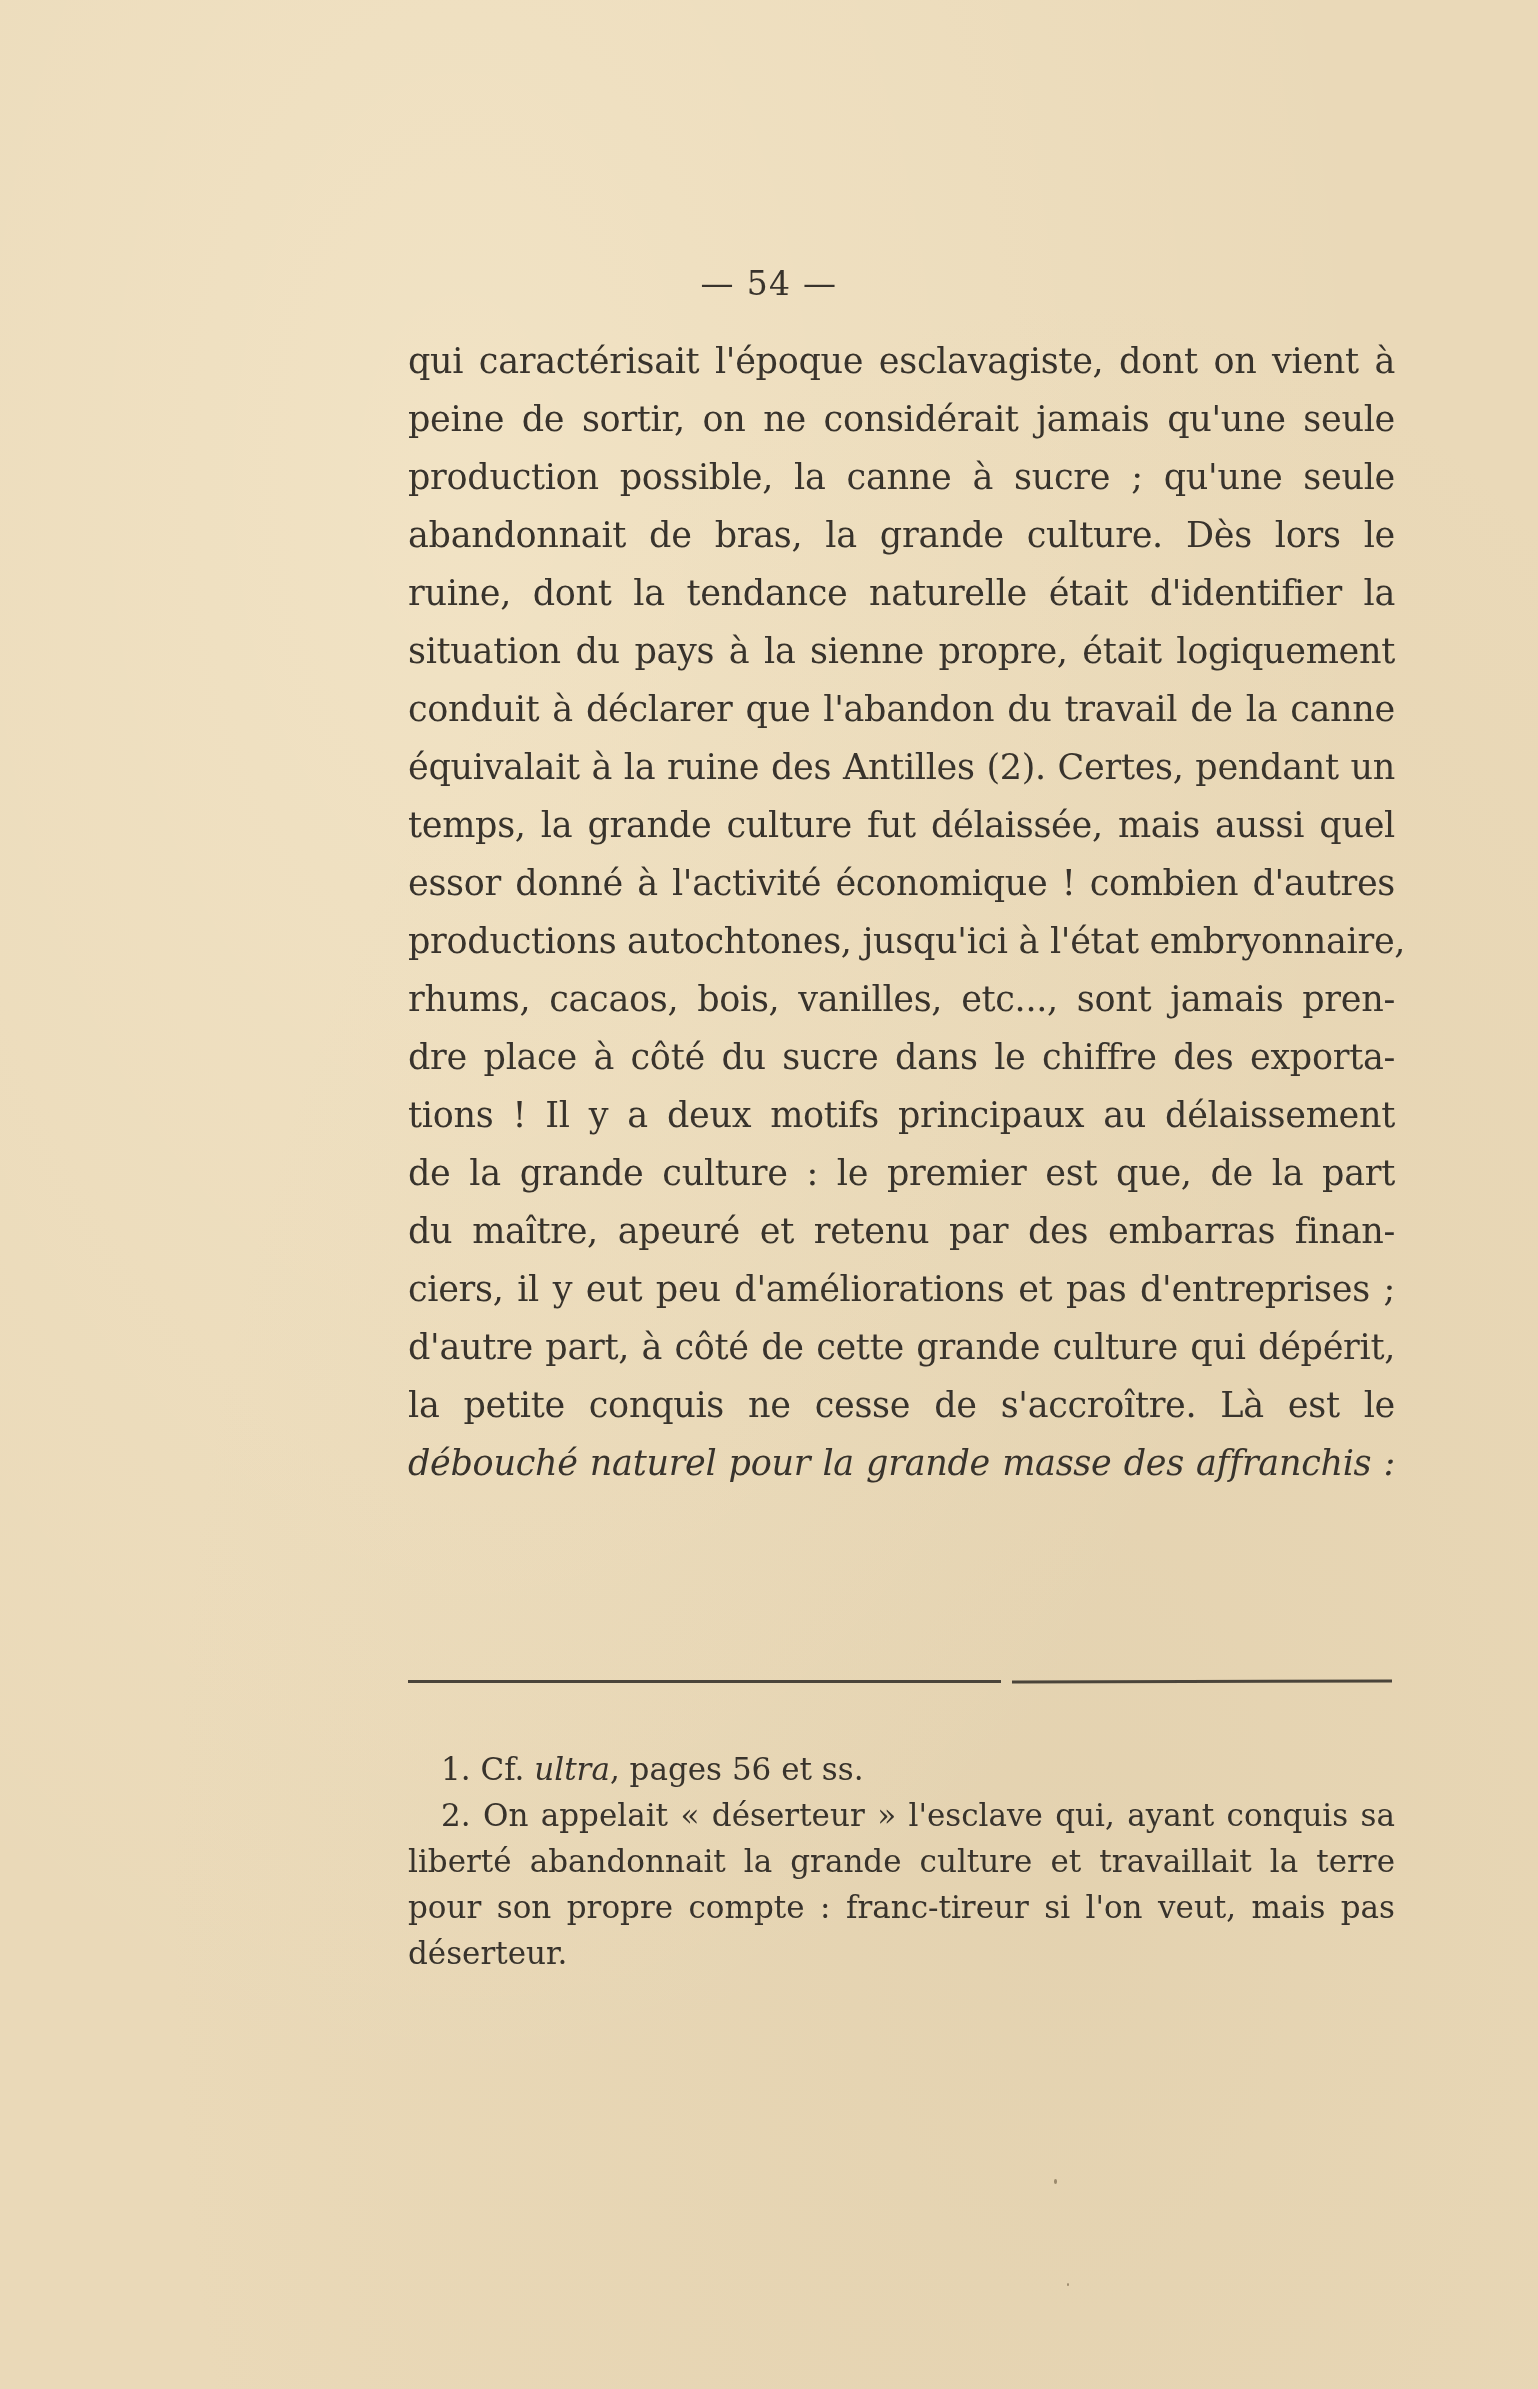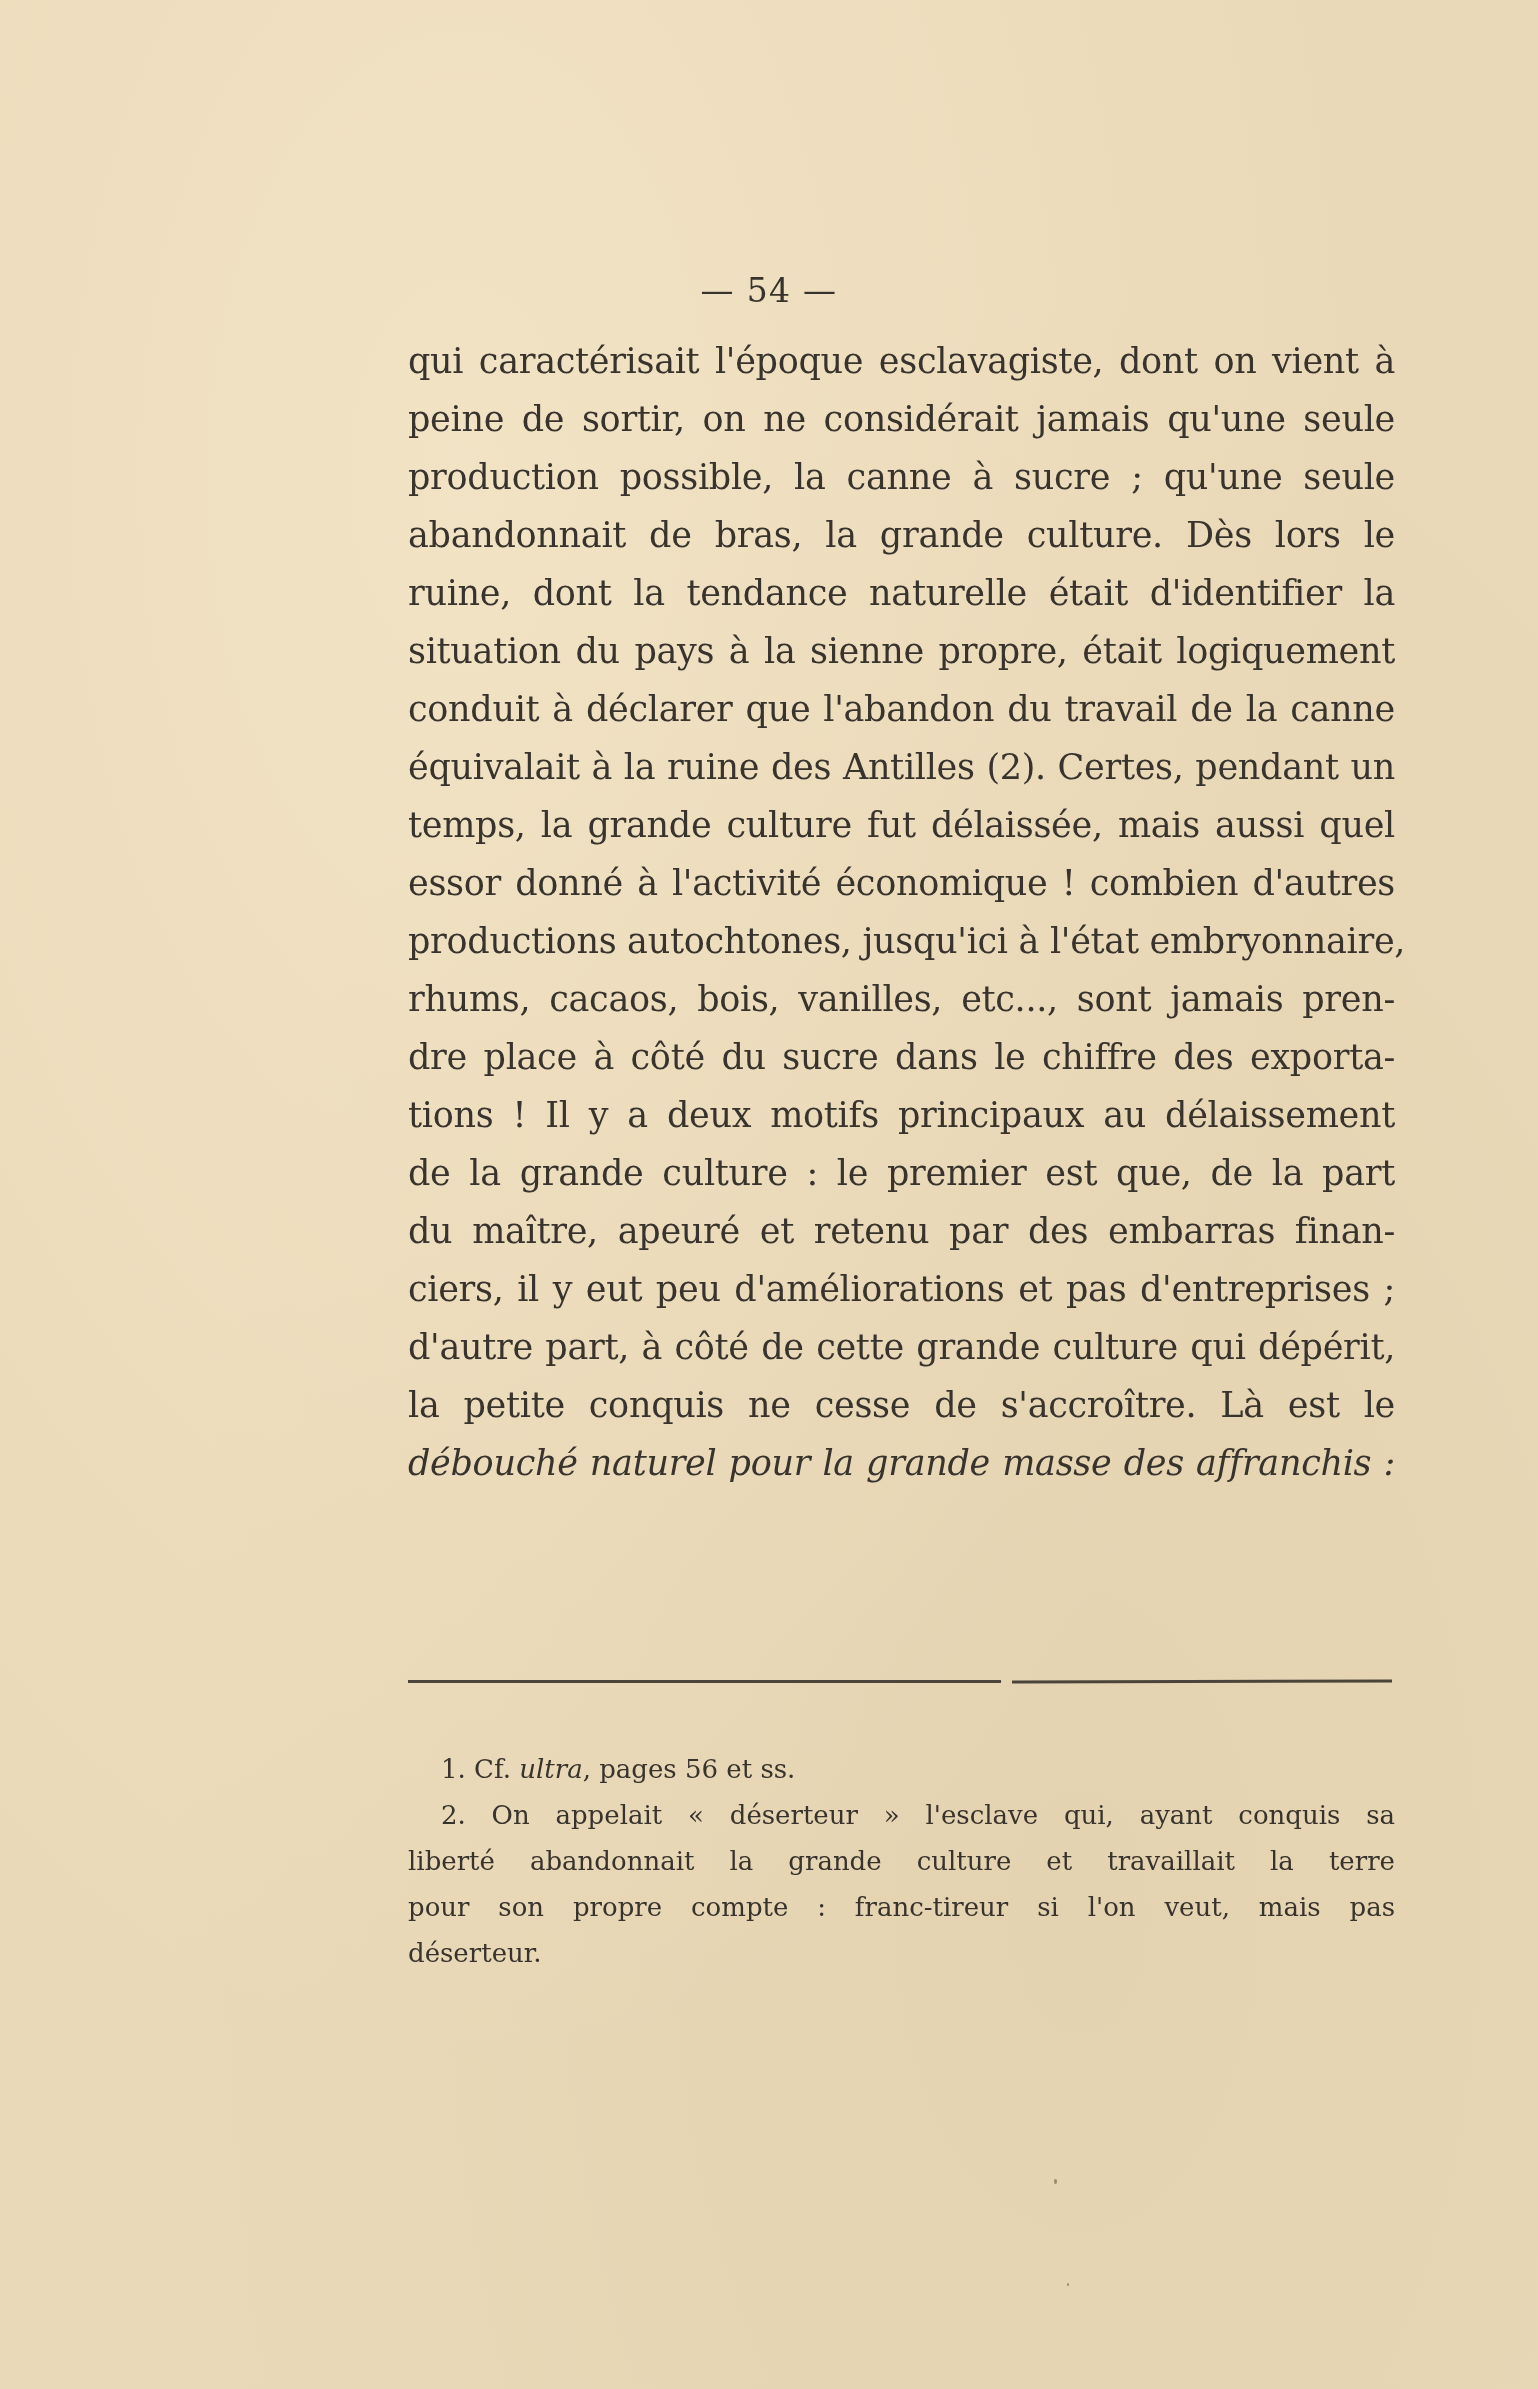--- a/index.html
+++ b/index.html
@@ -12,21 +12,21 @@
     position: relative; overflow: hidden;
     font-family: "DejaVu Serif", "Liberation Serif", serif;
     color: #38332c;
   }
   .page-number {
     position: absolute; left: 0; width: 1538px; top: 264px;
     text-align: center; font-size: 33px; line-height: 39px;
     letter-spacing: 1.3px;
     padding-left: 0;
   }
-  .page-number span { display: inline-block; margin-left: 0; margin-top: 7px; }
+  .page-number span { display: inline-block; margin-left: 0; }
   .body-text {
     position: absolute; left: 408px; top: 332px; width: 987px;
   }
   .line {
     display: block; height: 58px; line-height: 58px;
     font-size: 35px; white-space: nowrap;
     text-align: justify; text-align-last: justify;
     font-family: "DejaVu Serif", serif;
     letter-spacing: -0.3px;
   }
@@ -35,21 +35,21 @@
   .rule {
     position: absolute; top: 1680px; height: 3.3px; background: #4a443a;
   }
   .rule.left { left: 408px; width: 593px; }
   .rule.right { left: 1012px; width: 380px; transform: rotate(-0.15deg); }
   .footnotes {
     position: absolute; left: 408px; top: 1746px; width: 987px;
   }
   .fn-line {
     display: block; height: 46px; line-height: 46px;
-    font-size: 26px; white-space: nowrap;
+    font-size: 31px; white-space: nowrap;
     text-align: justify; text-align-last: justify;
   }
   .fn-line.indent { padding-left: 33px; }
   .fn-line.short { text-align-last: left; }
   .italic { font-style: italic; }
   .speck { position: absolute; width: 3.3px; height: 4.6px; background: #6b5a40; border-radius: 50%; opacity: 0.6; }
 </style>
 </head>
 <body>
 

